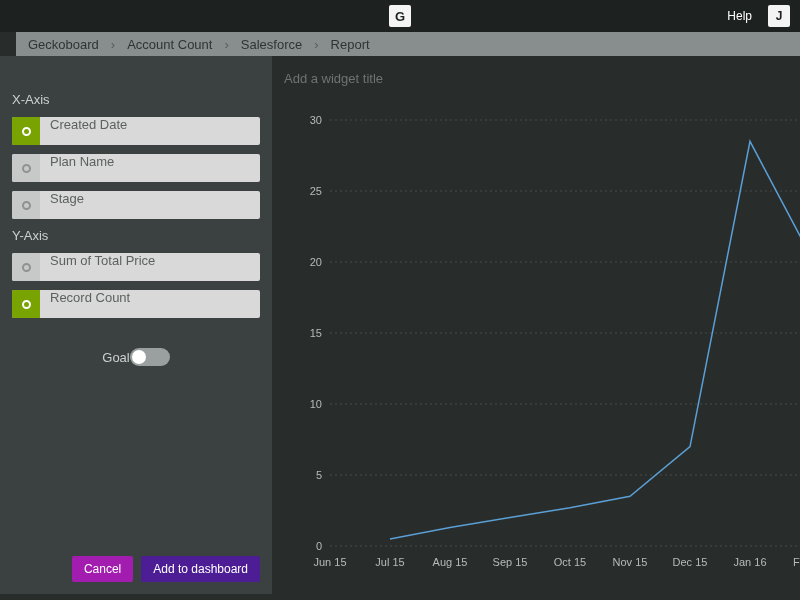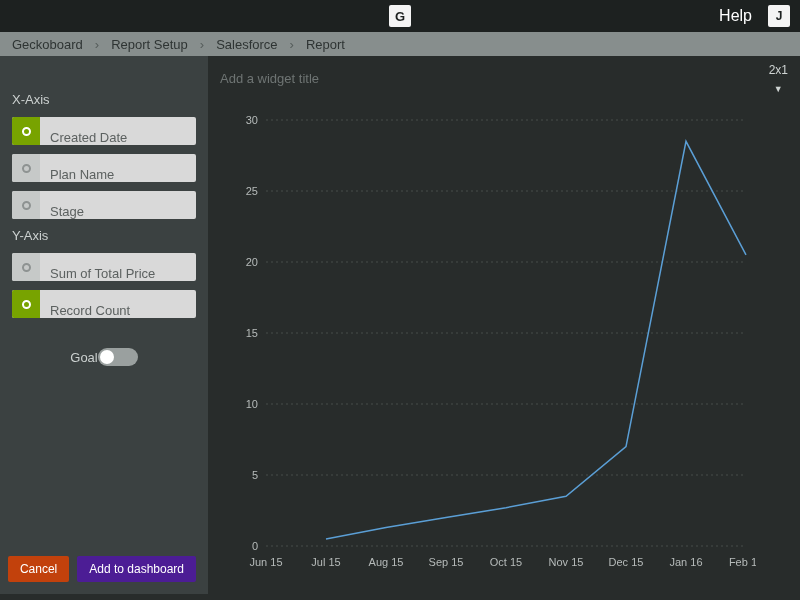--- a/index.html
+++ b/index.html
@@ -5,56 +5,56 @@
   * { margin:0; padding:0; box-sizing:border-box; }
   html,body { width:800px; height:600px; overflow:hidden; }
   body { font-family:"Liberation Sans", sans-serif; background:#282c2b; }
 
   
   .topbar { height:32px; background:#1d2120; display:flex; align-items:center; position:relative; padding:0 10px; }
   .logo-box { position:absolute; left:50%; top:5px; transform:translateX(-50%); width:22px; height:22px;
               background:#f4f4f4; color:#1d2120; border-radius:2px; display:flex; align-items:center;
               justify-content:center; font-size:13px; font-weight:bold; cursor:pointer; }
   .topbar-right { margin-left:auto; display:flex; align-items:center; gap:16px; }
-  .help-link { color:#ffffff; font-size:16px; cursor:pointer; }
+  .help-link { color:#ffffff; font-size:12px; cursor:pointer; }
   .avatar { width:22px; height:22px; background:#f4f4f4; color:#1d2120; border-radius:2px; display:flex;
             align-items:center; justify-content:center; font-size:12px; font-weight:bold; cursor:pointer; }
 
   
   .breadcrumb { height:14px; background:#878e8d; display:flex; align-items:center; padding:12px 12px; gap:12px;
-                font-size:13px; color:#2e3433; }
+                font-size:13px; color:#2e3433;margin-left:16px; }
   .crumb { cursor:pointer; }
   .crumb-sep { color:#555c5b; font-size:13px; }
 
   
   .content { display:flex; height:538px; }
-  .sidebar { width:208px; background:#3b4141; position:relative; padding:36px 12px 0 12px; flex:none; }
+  .sidebar { width:272px; background:#3b4141; position:relative; padding:36px 12px 0 12px; flex:none; }
   .main { flex:1; background:#282c2b; padding:10px 12px 0 12px; }
 
   
   .section-label { color:#ccd1d0; font-size:13px; margin-bottom:10px; }
-  .option { display:flex; align-items:flex-end; height:28px; background:#d9d9d9; border-radius:2px;
+  .option { display:flex; align-items:flex-start; height:28px; background:#d9d9d9; border-radius:2px;
             margin-bottom:9px; cursor:pointer; overflow:hidden; }
   .radio-cell { width:28px; height:28px; background:#c6c9c8; flex:none; display:flex; align-items:center;
                 justify-content:center; }
   .option.selected .radio-cell { background:#78a300; }
   .radio-dot { width:9px; height:9px; border-radius:50%; border:2px solid #8e9392; background:transparent; }
   .option.selected .radio-dot { border-color:#ffffff; }
   .option-label { padding-left:10px; font-size:13px; color:#5c6160; }
   .y-axis-label { }
 
   .goal-row { display:flex; align-items:center; justify-content:center; margin-top:30px; }
   .goal-label { color:#ccd1d0; font-size:13px; }
   .toggle { width:40px; height:18px; border-radius:9px; background:#9aa09f; position:relative; cursor:pointer; }
   .toggle-knob { position:absolute; left:2px; top:2px; width:14px; height:14px; border-radius:50%; background:#ffffff; }
 
   .sidebar-footer { position:absolute; bottom:12px; right:12px; display:flex; gap:8px; }
   .btn { border:none; border-radius:2px; font-size:12px; color:#ffffff; padding:6px 12px; cursor:pointer;
          font-family:"Liberation Sans", sans-serif; }
-  .btn-cancel { background:#c2410c; }
+  .btn-cancel { background:#a21caf; }
   .btn-add { background:#4c1d95; }
 
   
   .main-header { display:flex; align-items:center; justify-content:space-between; height:24px; }
   .widget-title-input { background:transparent; border:none; outline:none; color:#86efac; font-size:13px;
                         width:300px; font-family:"Liberation Sans", sans-serif; }
   .widget-title-input::placeholder { color:#6e7473; }
   .size-selector { display:flex; align-items:center; gap:7px; color:#cfd4d3; font-size:12px; cursor:pointer;flex-direction:column; }
   .caret-down { font-size:9px; color:#cfd4d3; }
 
@@ -72,21 +72,21 @@
   <div class="logo-box">G</div>
   <div class="topbar-right">
     <span class="help-link">Help</span>
     <div class="avatar">J</div>
   </div>
 </div>
 
 <div class="breadcrumb">
   <span class="crumb">Geckoboard</span>
   <span class="crumb-sep">›</span>
-  <span class="crumb">Report Setup</span>
+  <span class="crumb">Account Count</span>
   <span class="crumb-sep">›</span>
   <span class="crumb">Salesforce</span>
   <span class="crumb-sep">›</span>
   <span class="crumb">Report</span>
 </div>
 
 <div class="content">
 
   <div class="sidebar">
     <div class="section-label">X-Axis</div>

